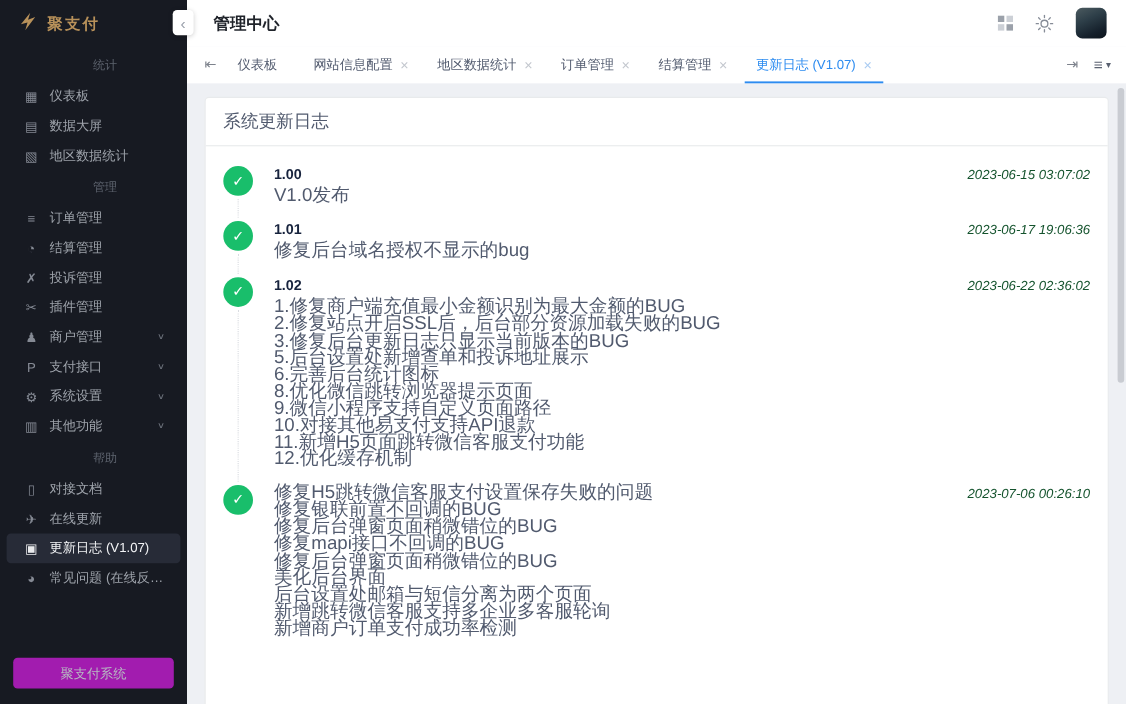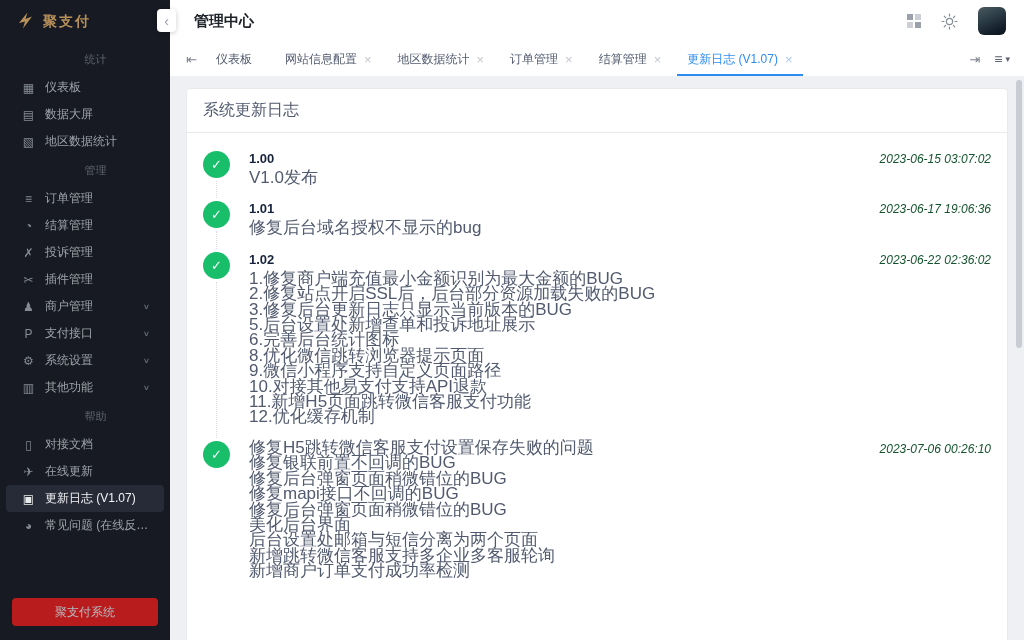--- a/index.html
+++ b/index.html
@@ -13,21 +13,21 @@
   .logo-text { color:#b8915a; font-size:14px; font-weight:bold; letter-spacing:2px; white-space:nowrap; }
   .menu { flex:1; overflow:hidden; }
   .section-label { font-size:11px; color:#5d636e; margin:8px 0 7px 21px;text-align:center; }
   .item { display:flex; align-items:center; height:27px; padding:0 10px 0 15px; font-size:12px; color:#9ea3ab; cursor:pointer; margin:0 6px; border-radius:4px; white-space:nowrap; }
   .item.active { background:#272b37; color:#f2f3f5; }
   .item-icon { width:15px; font-size:12px; margin-right:9px; text-align:center; color:#858a94; flex-shrink:0; }
   .item.active .item-icon { color:#e9eaec; }
   .item-label { overflow:hidden; text-overflow:ellipsis; }
   .item-caret { margin-left:auto; font-size:10px; color:#6a6f79; transform:scaleY(.75); padding-right:4px; }
   .sidebar-footer { padding:12px 12px 14px; }
-  .footer-btn { width:100%; height:28px; background:#b91c1c; border:none; border-radius:4px; color:#b6bac1; font-size:12px; cursor:pointer; font-family:inherit; }
+  .footer-btn { width:100%; height:28px; background:#a21caf; border:none; border-radius:4px; color:#b6bac1; font-size:12px; cursor:pointer; font-family:inherit; }
 
   .collapse-btn { position:absolute; left:157px; top:9px; width:19px; height:23px; background:#fff; border-radius:4px; box-shadow:0 1px 5px rgba(0,0,0,.2); display:flex; align-items:center; justify-content:center; color:#9aa0ab; font-size:14px; z-index:3; cursor:pointer; }
 
   
   .main { flex:1; display:flex; flex-direction:column; min-width:0; }
   .header { height:42px; background:#fff; display:flex; align-items:center; padding:0 18px 0 24px; }
   .page-title { font-size:15px; font-weight:bold; color:#20242b; }
   .header-right { margin-left:auto; display:flex; align-items:center; gap:20px; }
   .hicon { display:flex; align-items:center; cursor:pointer; }
   .avatar { width:28px; height:28px; border-radius:6px; cursor:pointer;

